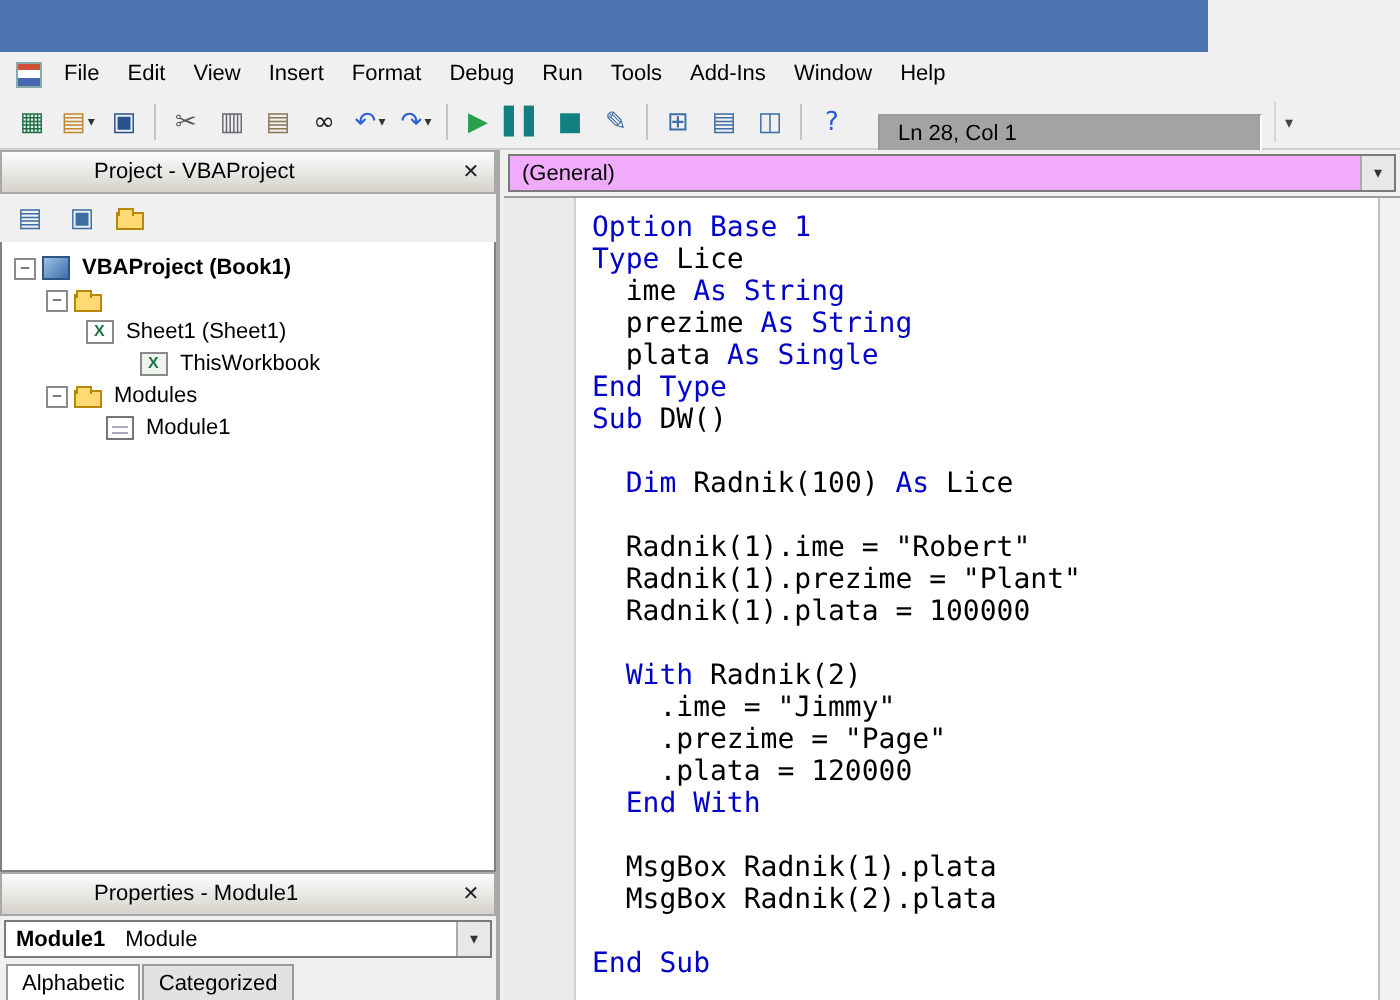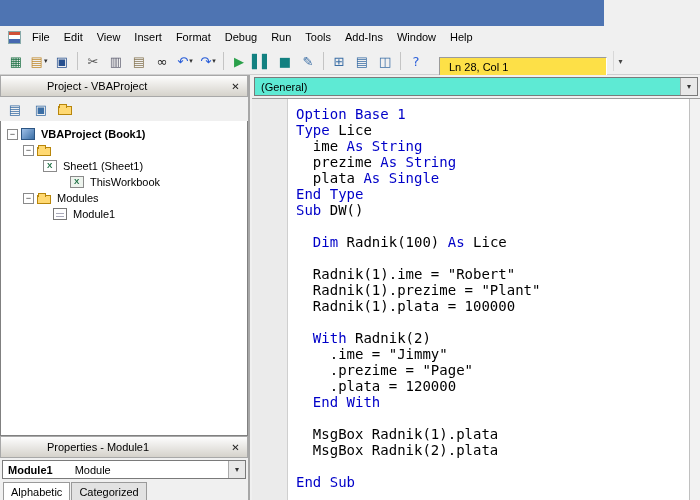--- a/index.html
+++ b/index.html
@@ -31,21 +31,21 @@
   .toolbar {
     position:absolute; top:48px; left:0; width:700px; height:27px;
     background:#f0f0f0; border-bottom:1px solid #cfcfcf;
     display:flex; align-items:center; padding-left:5px;
   }
   .tb-btn { height:21px; min-width:22px; display:flex; align-items:center; justify-content:center; padding:0 1px; }
   .tb-glyph { font-size:13px; line-height:1; font-family:"DejaVu Sans",sans-serif; }
   .tb-drop { font-size:7px; margin-left:1px; color:#333; }
   .tb-sep { width:1px; height:18px; background:#c4c4c4; margin:0 3px; }
   .lncol {
-    margin-left:12px; width:168px; height:20px; background:#fde047;
+    margin-left:12px; width:192px; height:20px; background:#a3a3a3;
     border:1px solid; border-color:#9b9b9b #ffffff #ffffff #9b9b9b;
     display:flex; align-items:center; padding-left:9px; font-size:11px;margin-top:12px;
   }
   .tb-overflow { margin-left:6px; width:14px; height:20px; display:flex; align-items:center; justify-content:center; font-size:8px; color:#444; border-left:1px solid #d8d8d8; }
   
   .left-col {
     position:absolute; top:75px; left:0; width:250px; bottom:0;
     background:#f0f0f0; border-right:2px solid #a7a7a7;
     display:flex; flex-direction:column;
   }
@@ -77,32 +77,32 @@
     content:"X"; position:absolute; left:3px; top:1px; font-size:8px; line-height:1; font-weight:bold; color:#1e7145;
   }
   .workbook-icon { background:#eef4ee; }
   .module-icon { background:#fff; border:1px solid #777;
     background-image:repeating-linear-gradient(#fff 0 2px, #aab 2px 3px); background-size:8px 9px; background-position:2px 2px; background-repeat:no-repeat; }
   .tree-label { padding:0 2px; }
   
   .props-selector { flex:0 0 24px; padding:2px 2px; background:#f0f0f0; }
   .combo { height:19px; border:1px solid #7a7a7a; background:#fff; display:flex; align-items:center; padding-left:5px; }
   .combo-text-bold { font-weight:bold; }
-  .combo-text-normal { margin-left:22px; }
+  .combo-text-normal { margin-left:10px; }
   .combo-arrow { margin-left:auto; width:17px; height:17px; background:#e8e8e8; border-left:1px solid #aaa; display:flex; align-items:center; justify-content:center; font-size:8px; color:#333; }
   .props-tabs { flex:0 0 18px; display:flex; padding-left:3px; overflow:hidden; align-items:flex-start; }
   .tab { border:1px solid #9a9a9a; border-bottom:none; padding:3px 7px 4px 7px; background:#e2e2e2; margin-right:1px; }
   .tab.active { background:#fff; }
   
   .code-area {
     position:absolute; top:75px; left:252px; right:0; bottom:0;
     background:#fff; display:flex; flex-direction:column;
   }
   .combo-row { flex:0 0 24px; background:#f0f0f0; padding:2px 2px 2px 2px; border-bottom:1px solid #9c9c9c; display:flex; }
-  .general-combo { flex:1; height:19px; border:1px solid #7a7a7a; background:#5eead4; display:flex; align-items:center; padding-left:6px; }
+  .general-combo { flex:1; height:19px; border:1px solid #7a7a7a; background:#f0abfc; display:flex; align-items:center; padding-left:6px; }
   .code-body { flex:1; display:flex; overflow:hidden; }
   .gutter { width:36px; flex:0 0 36px; background:#ebebeb; border-right:1px solid #cfcfcf; }
   .code-text {
     flex:1; padding:7px 0 0 8px; overflow:hidden;
     font-family:"DejaVu Sans Mono","Liberation Mono",monospace;
     font-size:14px; line-height:16px; white-space:pre;
   }
   .code-line { height:16px; white-space:pre; }
   .kw { color:var(--kw-color,#0000C8); }
   .vscroll { width:11px; flex:0 0 11px; background:#f2f2f2; border-left:1px solid #c0c0c0; }

